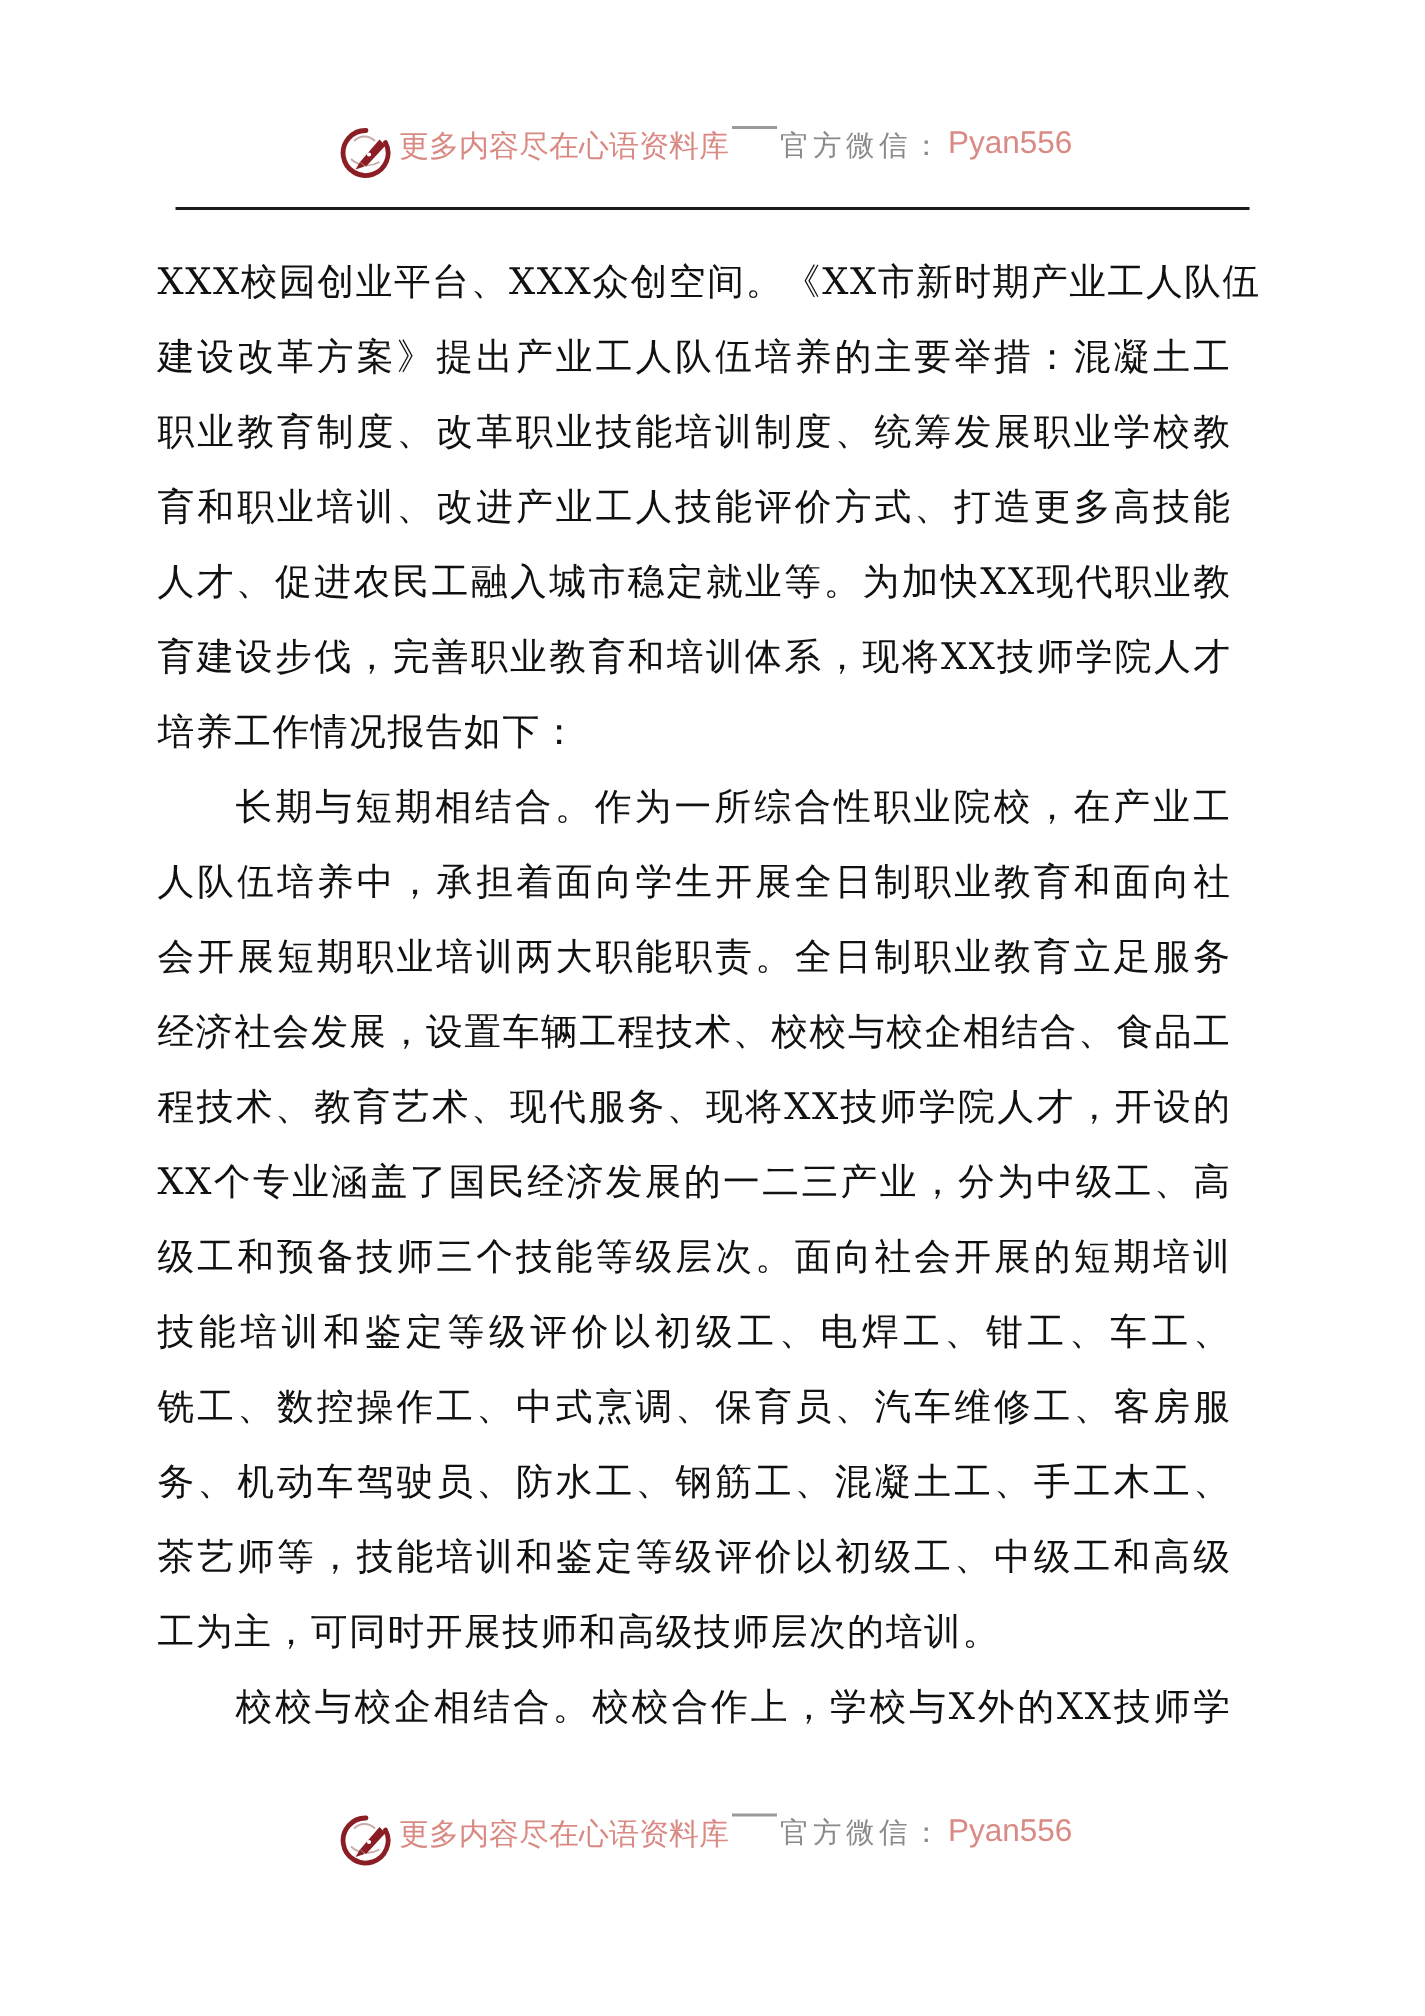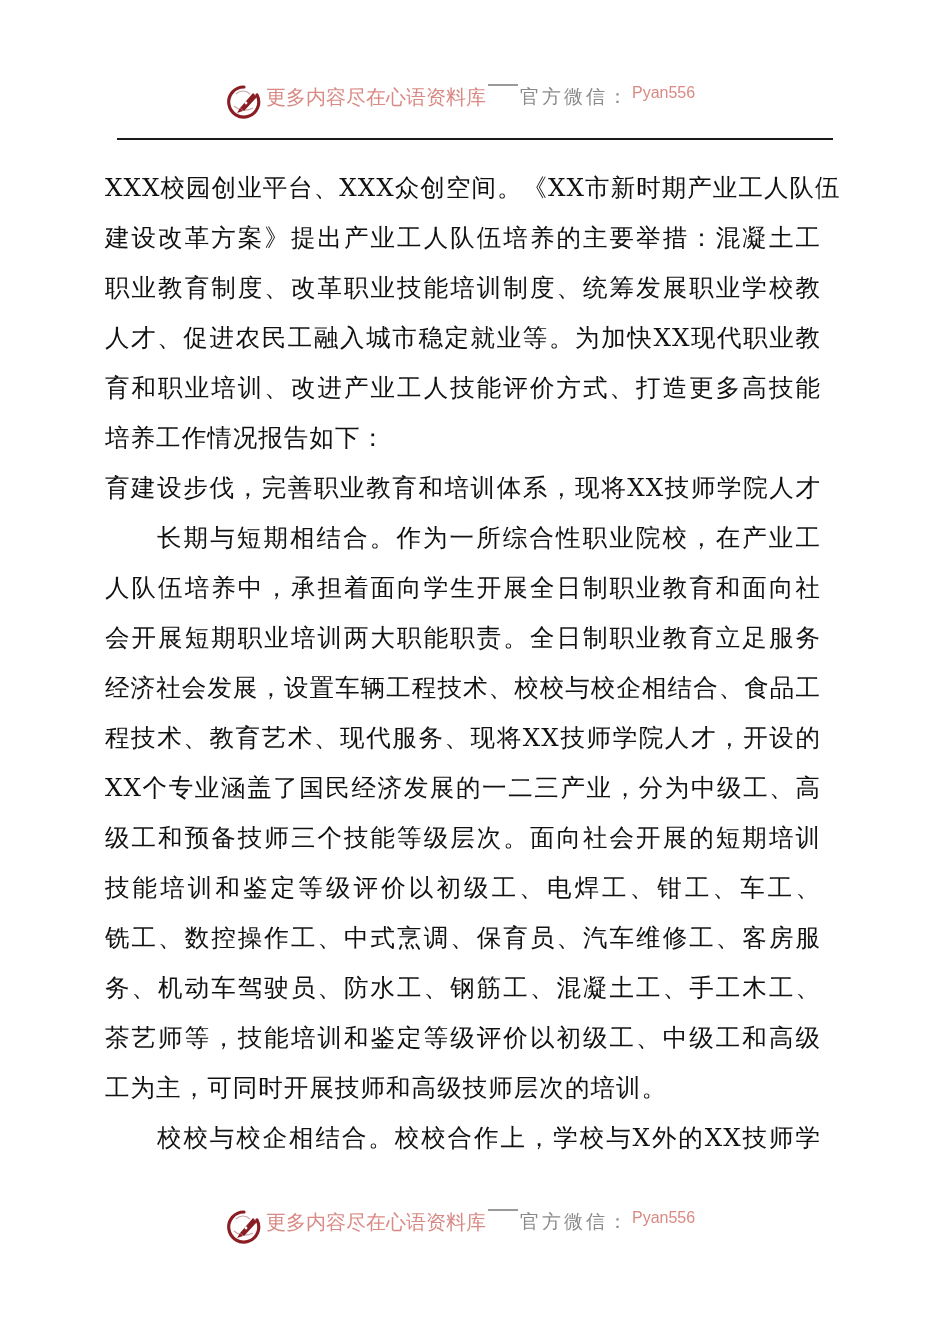--- a/index.html
+++ b/index.html
@@ -45,21 +45,21 @@
       vertical-align: middle;
     }
     .wm-sub {
       font-family: "DejaVu Sans", "Liberation Sans", sans-serif;
       font-size: 19px;
       color: #8a8a8a;
       letter-spacing: 3px;
     }
     .wm-id {
       font-family: "Liberation Sans", "DejaVu Sans", sans-serif;
-      font-size: 16px;
+      font-size: 21px;
       color: #d98a84;
       margin-left: 2px;
     }
     .header-rule {
       position: absolute;
       left: 117px;
       top: 138px;
       width: 716px;
       height: 2px;
       background: #1a1a1a;
@@ -105,24 +105,24 @@
   <span class="wm-sub">官方微信：</span>
   <span class="wm-id">Pyan556</span>
 </div>
 
 <div class="header-rule"></div>
 
 <div class="content">
   <div class="line">XXX校园创业平台、XXX众创空间。《XX市新时期产业工人队伍</div>
   <div class="line">建设改革方案》提出产业工人队伍培养的主要举措：混凝土工</div>
   <div class="line">职业教育制度、改革职业技能培训制度、统筹发展职业学校教</div>
+  <div class="line">育和职业培训、改进产业工人技能评价方式、打造更多高技能</div>
   <div class="line">人才、促进农民工融入城市稳定就业等。为加快XX现代职业教</div>
-  <div class="line">育和职业培训、改进产业工人技能评价方式、打造更多高技能</div>
+  <div class="line">育建设步伐，完善职业教育和培训体系，现将XX技师学院人才</div>
   <div class="line last">培养工作情况报告如下：</div>
-  <div class="line">育建设步伐，完善职业教育和培训体系，现将XX技师学院人才</div>
   <div class="line indent">长期与短期相结合。作为一所综合性职业院校，在产业工</div>
   <div class="line">人队伍培养中，承担着面向学生开展全日制职业教育和面向社</div>
   <div class="line">会开展短期职业培训两大职能职责。全日制职业教育立足服务</div>
   <div class="line">经济社会发展，设置车辆工程技术、校校与校企相结合、食品工</div>
   <div class="line">程技术、教育艺术、现代服务、现将XX技师学院人才，开设的</div>
   <div class="line">XX个专业涵盖了国民经济发展的一二三产业，分为中级工、高</div>
   <div class="line">级工和预备技师三个技能等级层次。面向社会开展的短期培训</div>
   <div class="line">技能培训和鉴定等级评价以初级工、电焊工、钳工、车工、</div>
   <div class="line">铣工、数控操作工、中式烹调、保育员、汽车维修工、客房服</div>
   <div class="line">务、机动车驾驶员、防水工、钢筋工、混凝土工、手工木工、</div>

